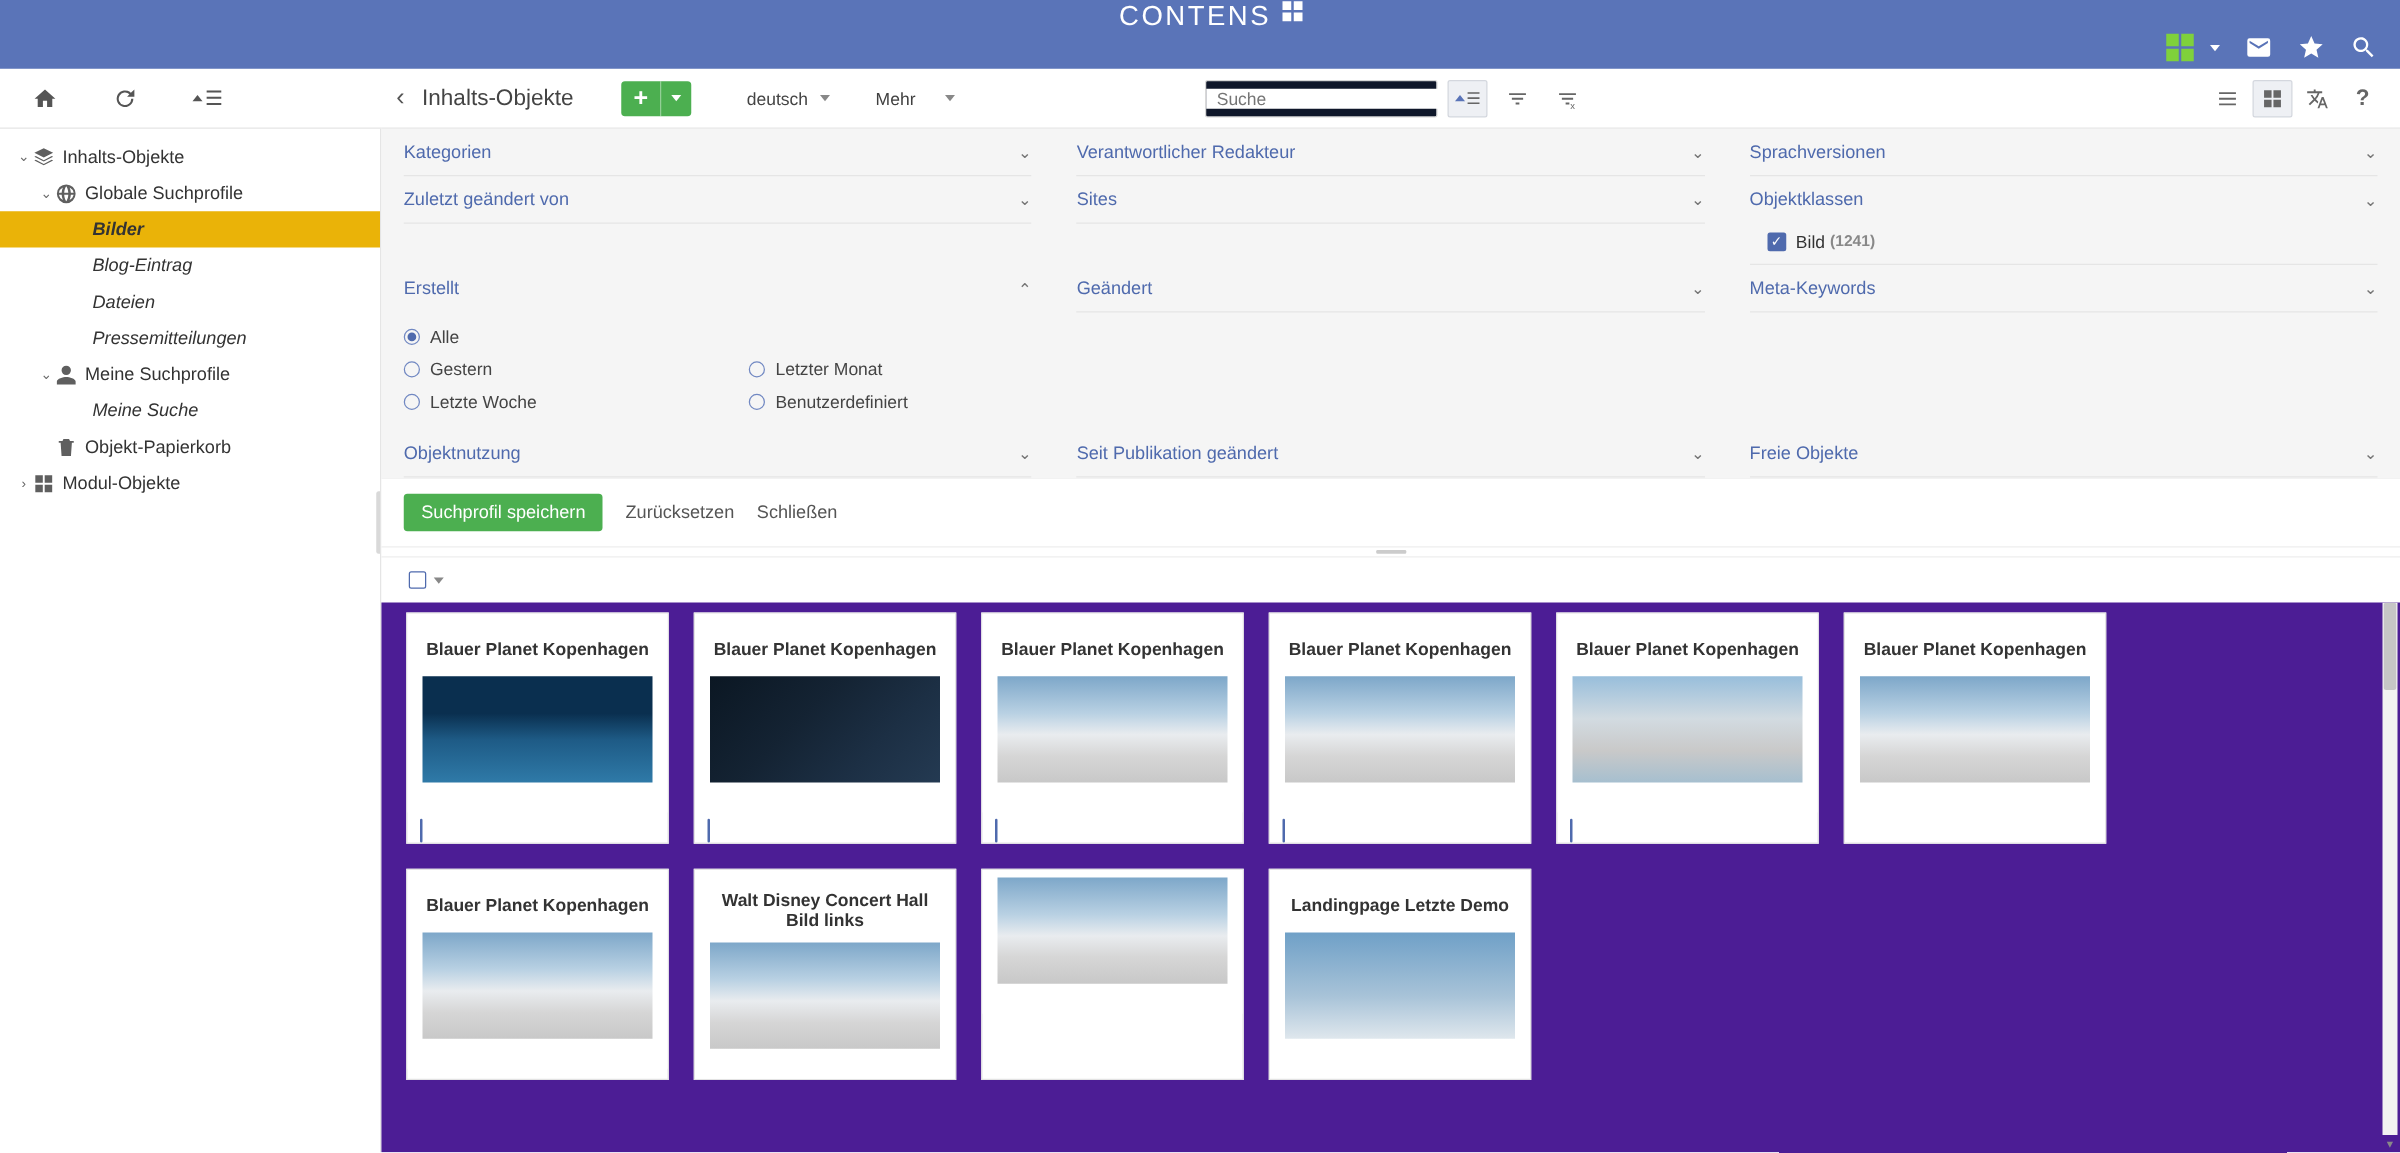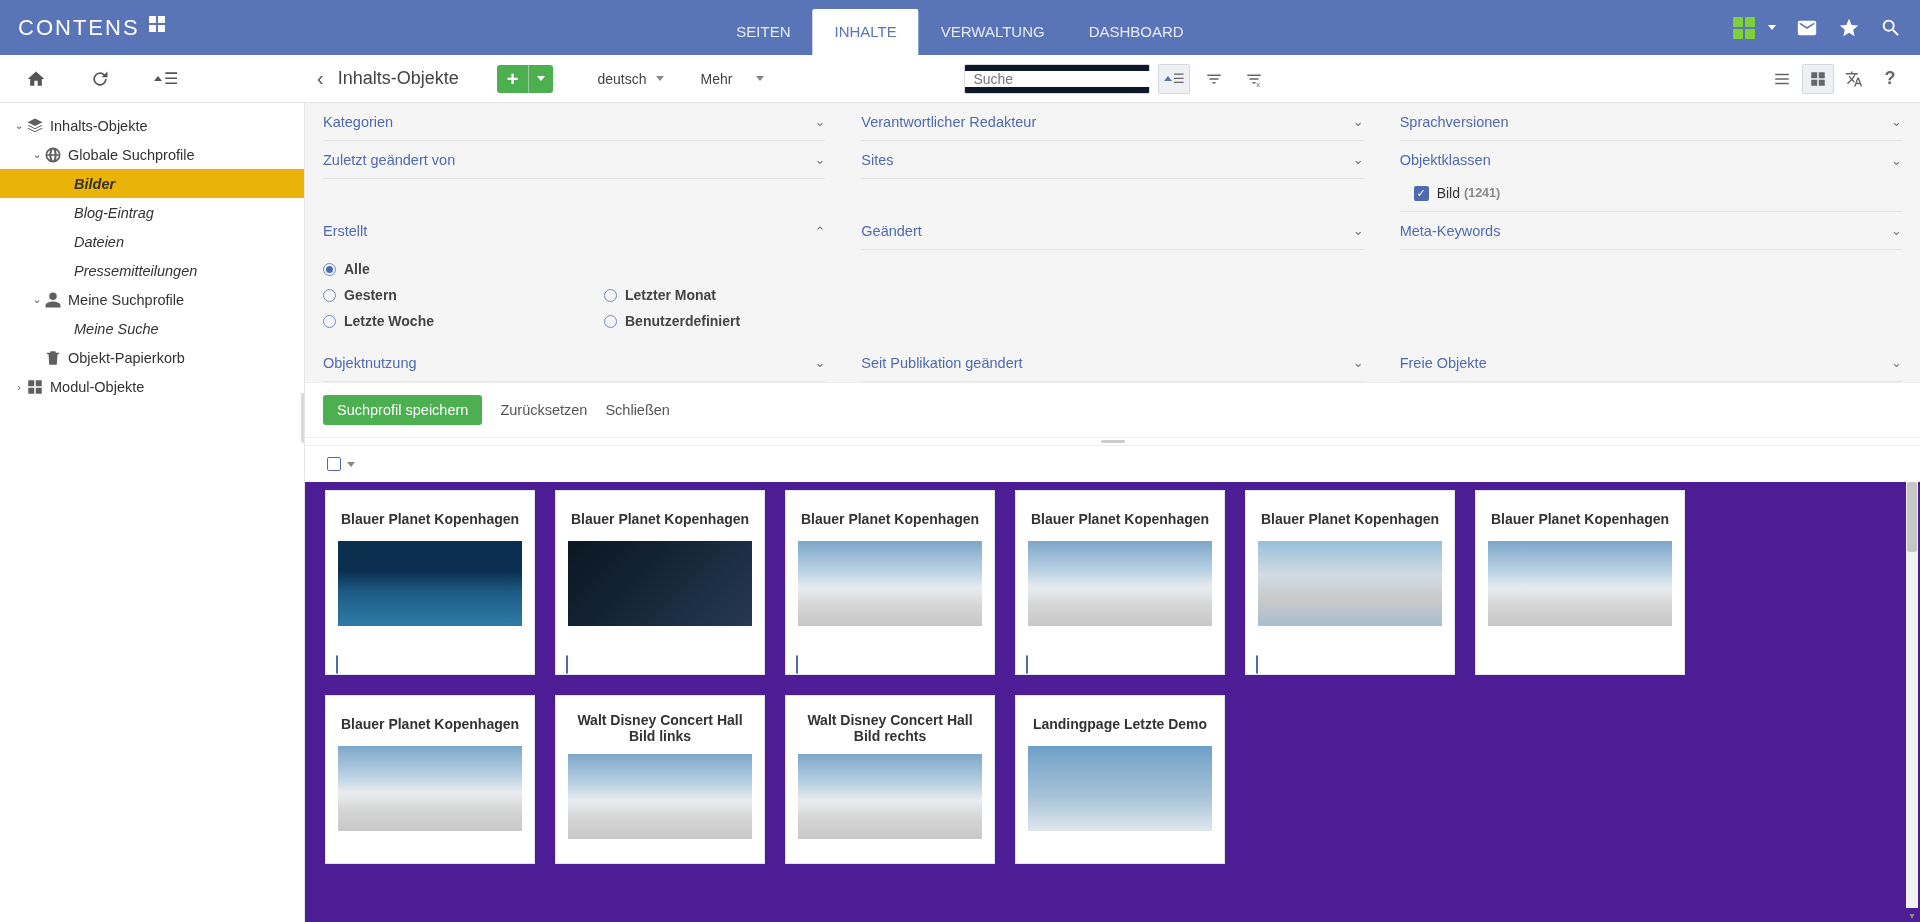--- a/index.html
+++ b/index.html
@@ -1,19 +1,19 @@
 <!DOCTYPE html>
 <html><head>
 <meta charset="utf-8">
 <style>
 * { margin: 0; padding: 0; box-sizing: border-box; font-family: "Segoe UI", Arial, sans-serif; }
 html, body { width: 1920px; height: 922px; overflow: hidden; background: #fff; }
 
 
-.header { height: 55px; background: #5a74b8; color: #fff; display: flex; align-items: center; position: relative; }
+.header { height: 55px; background: #5a74b8; color: #fff; display: flex; align-items: center; position: relative; flex-direction: column; }
 .logo { font-size: 22px; letter-spacing: 2px; font-weight: 400; margin-left: 18px; display: flex; align-items: center; }
 .logo-sq { display: inline-flex; flex-wrap: wrap; width: 18px; height: 18px; margin-left: 8px; margin-top: -8px; }
 .logo-sq span { width: 7px; height: 7px; background: #fff; margin: 1px; }
 .nav { position: absolute; left: 50%; transform: translateX(-50%); display: flex; height: 100%; align-items: flex-end; }
 .nav-item { padding: 14px 22px 15px; font-size: 15px; color: #e6ebf5; cursor: pointer; }
 .nav-item.active { background: #fff; color: #5a74b8; border-radius: 2px 2px 0 0; }
 .header-right { margin-left: auto; display: flex; align-items: center; gap: 20px; margin-right: 18px; }
 .grid4 { display: flex; flex-wrap: wrap; width: 24px; height: 24px; }
 .grid4 span { width: 10px; height: 10px; margin: 1px; background: #7fd13b; }
 .hdr-icon { width: 22px; height: 22px; fill: #fff; color:#fff; cursor: pointer; }
@@ -56,21 +56,21 @@
 .splitter{position:absolute;right:-3px;top:290px;width:6px;height:50px;background:#d9d9d9;border-radius:2px;}
 
 .main{flex:1;display:flex;flex-direction:column;overflow:hidden;}
 .filters{background:#f5f5f5;}
 .filter-row{display:flex;}
 .filter-cell{flex:1;padding:0 18px;position:relative;}
 .filter-head{display:flex;align-items:center;justify-content:space-between;height:38px;color:#4f6aad;font-size:14.5px;cursor:pointer;border-bottom:1px solid #e5e5e5;}
 .filter-head .fchev{font-size:13px;color:#767676;}
 .filter-body{padding:6px 0 10px;font-size:14px;color:#444;}
 .radio-row{display:flex;gap:170px;}
-.radio-col label{display:flex;align-items:center;gap:8px;height:26px;cursor:pointer;font-weight:bold;}
+.radio-col label{display:flex;align-items:center;gap:8px;height:26px;cursor:pointer;}
 .radio{width:13px;height:13px;border:1.5px solid #7188c2;border-radius:50%;display:inline-flex;align-items:center;justify-content:center;}
 .radio.checked::after{content:"";width:7px;height:7px;background:#4f6aad;border-radius:50%;}
 .chk{width:15px;height:15px;background:#4f6aad;border-radius:2px;display:inline-flex;align-items:center;justify-content:center;color:#fff;font-size:11px;margin-right:8px;}
 .checkbox-line{display:flex;align-items:center;padding:6px 0 10px;font-size:14px;color:#333;}
 .count{color:#888;font-size:12.5px;margin-left:4px;font-weight:bold;}
 
 .filter-actions{display:flex;justify-content:flex-start;gap:18px;padding:12px 18px;font-size:14.5px;align-items:center;border-top:1px solid #eee;background:#fff;}
 .btn-save{background:#4caf50;color:#fff;padding:7px 14px;border-radius:3px;cursor:pointer;}
 .btn-link{color:#555;cursor:pointer;}
 
@@ -104,26 +104,20 @@
 <div class="header">
   <div class="logo">
     <span>CONTENS</span>
     <span class="logo-sq">
         <span></span>
         <span></span>
         <span></span>
         <span></span>
       </span>
   </div>
-  <div class="nav" id="nav">
-      <div class="nav-item">SEITEN</div>
-      <div class="nav-item active">INHALTE</div>
-      <div class="nav-item">VERWALTUNG</div>
-      <div class="nav-item">DASHBOARD</div>
-    </div>
   <div class="header-right">
     <span class="grid4">
         <span></span>
         <span></span>
         <span></span>
         <span></span>
       </span>
     <span class="dd-caret"></span>
     <svg class="hdr-icon" viewBox="0 0 24 24">
         <path d="M20 4H4a2 2 0 0 0-2 2v12a2 2 0 0 0 2 2h16a2 2 0 0 0 2-2V6a2 2 0 0 0-2-2zm0 4-8 5-8-5V6l8 5 8-5v2z"></path>
@@ -453,21 +447,20 @@
             </div>
           </div>
           <div class="card">
             <div class="card-inner">
               <div class="card-title">Walt Disney Concert Hall Bild links</div>
               <div class="thumb t7"></div>
             </div>
           </div>
           <div class="card">
             <div class="card-inner">
-              <div class="card-title">Walt Disney Concert Hall Bild rechts</div>
               <div class="thumb t8"></div>
             </div>
           </div>
           <div class="card">
             <div class="card-inner">
               <div class="card-title">Landingpage Letzte Demo</div>
               <div class="thumb t9"></div>
             </div>
           </div>
         </div>

